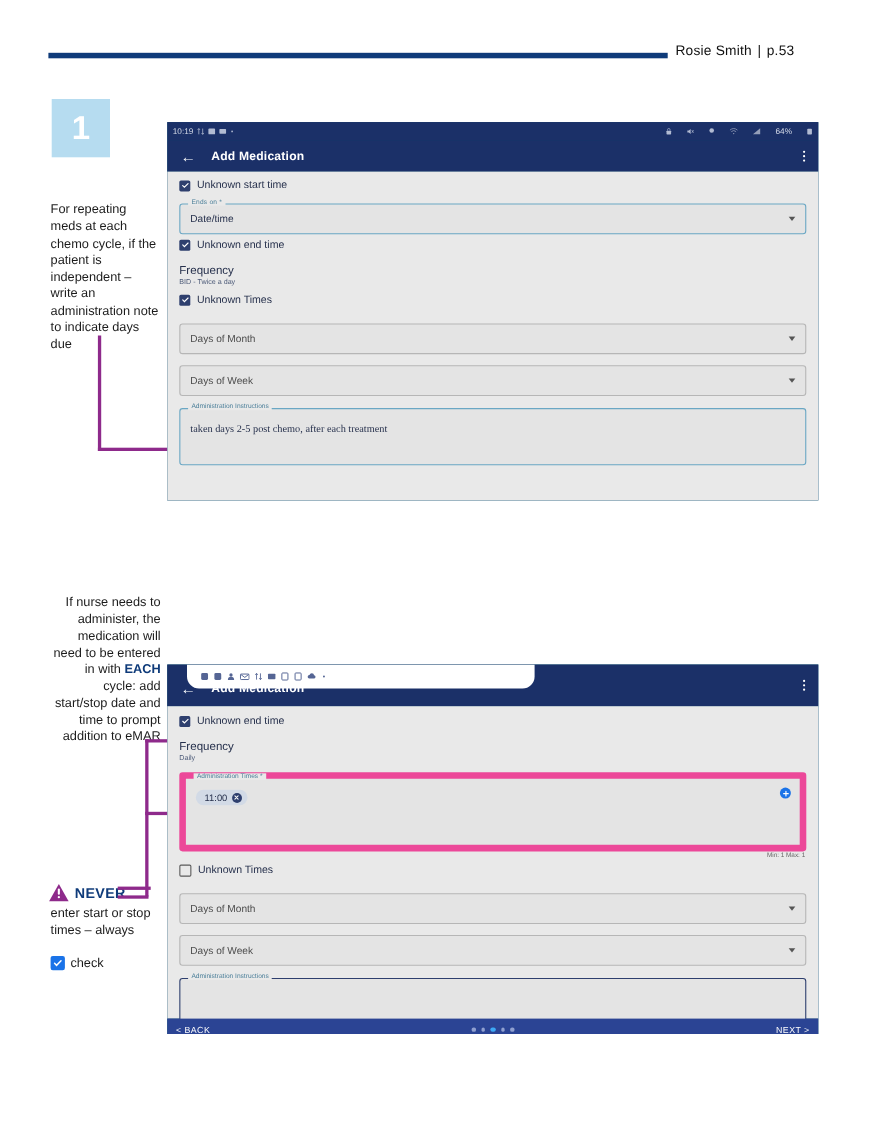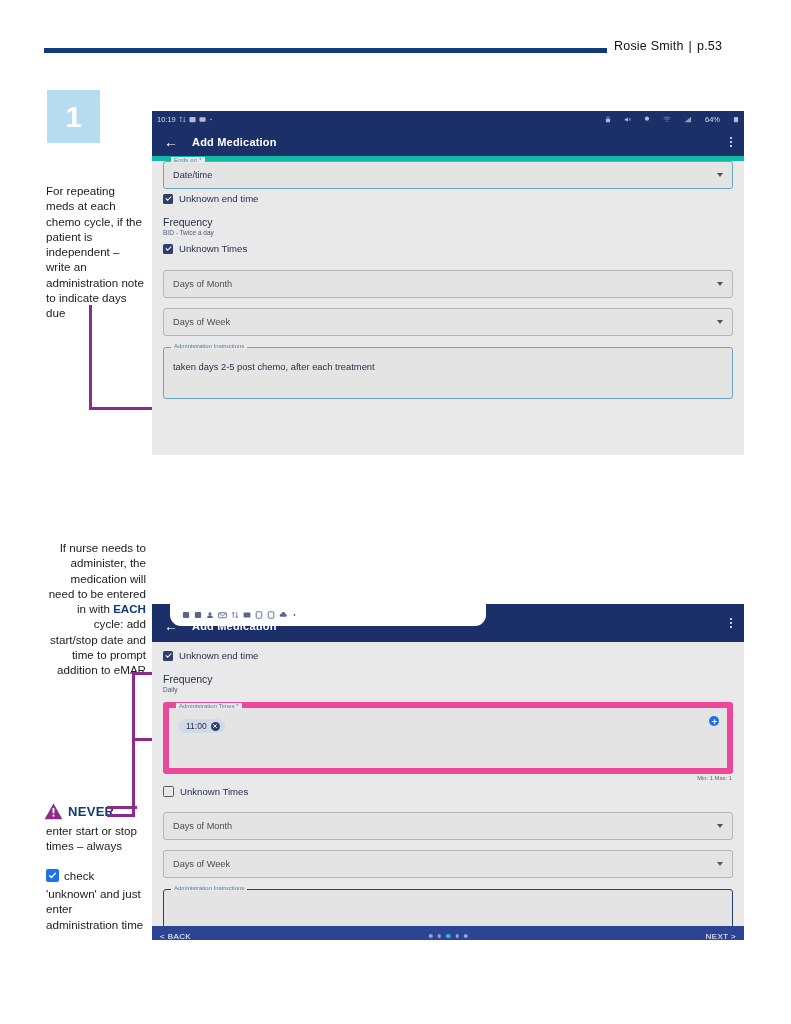--- a/index.html
+++ b/index.html
@@ -57,21 +57,21 @@
   .conn{position:absolute;}
   .conn .v{position:absolute;background:#8e2a8b;width:3px;}
   .conn .h{position:absolute;background:#8e2a8b;height:3px;}
   .arrow-r{
     position:absolute;width:0;height:0;
     border-top:7px solid transparent;border-bottom:7px solid transparent;
     border-left:11px solid #8e2a8b;
   }
 
   
-  .shot{position:absolute;background:#14b8a6;overflow:hidden;}
+  .shot{position:absolute;background:#0c4a6e;overflow:hidden;}
   .statusbar{
     height:17px;background:#1b3068;color:#d6dbe8;
     display:flex;align-items:center;justify-content:space-between;
     padding:0 5px;font-size:7.5px;position:relative;
   }
   .sb-left{display:flex;align-items:center;gap:3px;}
   .sb-right{display:flex;align-items:center;gap:13px;}
   .sb-ico{opacity:.85;display:block;}
   .appbar{
     height:28px;background:#1b3068;color:#fff;
@@ -146,21 +146,21 @@
   }
 
   .ta{
     margin:9px 11px 0 11px;height:42px;background:#e4e4e4;
     border:1px solid #6aa7c4;border-radius:3px;position:relative;padding:8px 9px 0 9px;
   }
   .ta .flabel{
     position:absolute;left:7px;top:-5px;background:#e9e9e9;padding:0 3px;
     font-size:6px;color:#4b7f99;white-space:nowrap;
   }
-  .ta .val{font-size:9.4px;color:#26304c;}
+  .ta .val{font-size:9.4px;color:#26304c;font-family:Liberation Serif, serif;}
 
   .botbar{
     height:20px;background:#2b4494;color:#fff;
     display:flex;align-items:center;justify-content:space-between;
     padding:0 8px;font-size:8px;letter-spacing:.4px;position:relative;
   }
   .dots{position:absolute;left:50%;transform:translateX(-50%);display:flex;gap:5px;align-items:center;}
   .dots i{width:3.5px;height:3.5px;border-radius:50%;background:#8f9fd0;display:block;}
   .dots i.on{background:#3da9f5;width:4.5px;height:4.5px;}
 
@@ -242,20 +242,28 @@
       <span class="title">Add Medication</span>
       <span class="kebab">
           <i></i>
           <i></i>
           <i></i>
         </span>
     </div>
 
     <div class="body" style="height:299px;">
 
+      <div class="row-chk">
+        <span class="cbox on">
+          <svg width="7" height="7" viewBox="0 0 8 8">
+              <path d="M1.3 4.2l1.7 1.8L6.8 2.2" stroke="#ffffff" stroke-width="1.2" fill="none" stroke-linecap="round"></path>
+            </svg>
+        </span>
+        <span class="lbl">Unknown start time</span>
+      </div>
 
       <div class="field focus" style="margin-top:5px;">
         <span class="flabel">Ends on *</span>
         <span class="ph" style="color:#26304c;">Date/time</span>
         <span class="caret"></span>
       </div>
 
 
       <div class="row-chk" style="padding-top:4px;">
         <span class="cbox on">
@@ -313,21 +321,20 @@
 
   <div class="chk-line">
     <span class="chk-blue">
       <svg width="9" height="9" viewBox="0 0 10 10">
           <path d="M1.8 5.2l2 2.1L8.3 2.6" stroke="#ffffff" stroke-width="1.5" fill="none" stroke-linecap="round"></path>
         </svg>
     </span>
     <span class="lbl">check</span>
   </div>
 
-  <div class="note" style="left:46px;top:886px;width:100px;">'unknown' and just enter administration time</div>
 
   <div class="conn" style="left:107px;top:672px;width:70px;height:145px;">
     <div class="v" style="left:25px;top:0;height:143px;"></div>
     <div class="h" style="left:25px;top:0;width:28px;"></div>
     <div class="arrow-r" style="left:50px;top:-5.5px;"></div>
     <div class="h" style="left:25px;top:66px;width:28px;"></div>
     <div class="arrow-r" style="left:50px;top:60.5px;"></div>
     <div class="h" style="left:0;top:142px;width:28px;"></div>
   </div>
 

